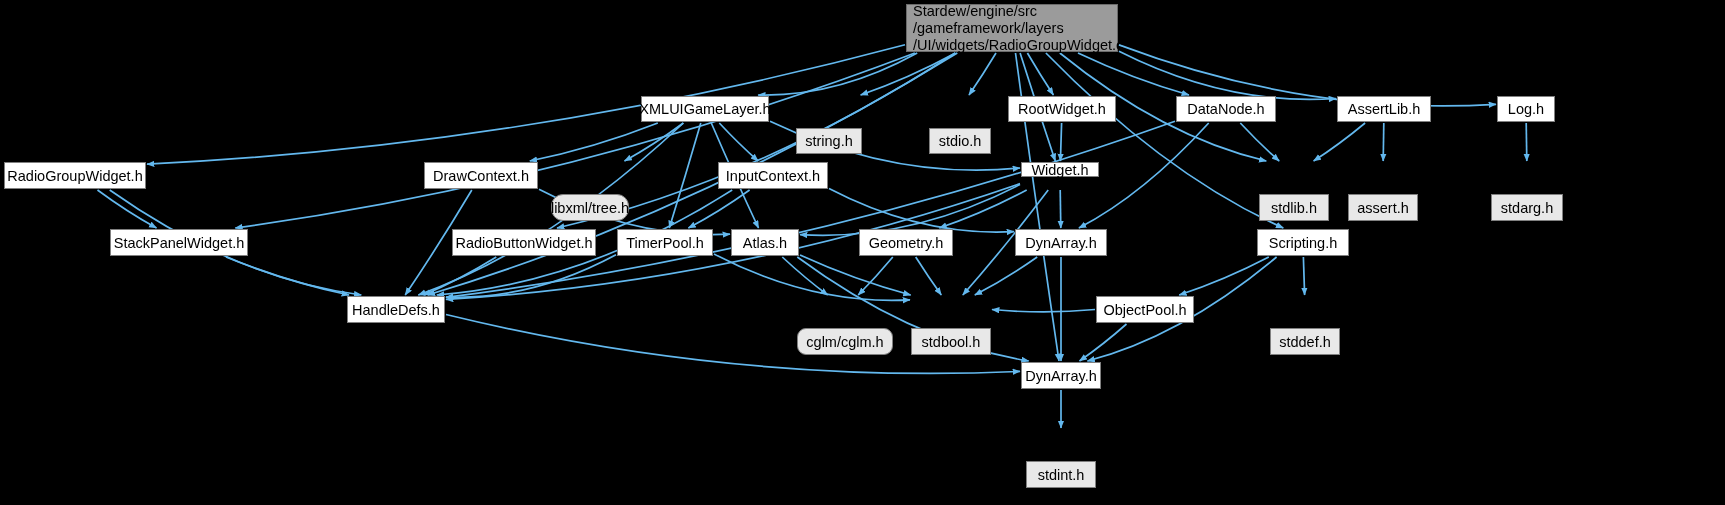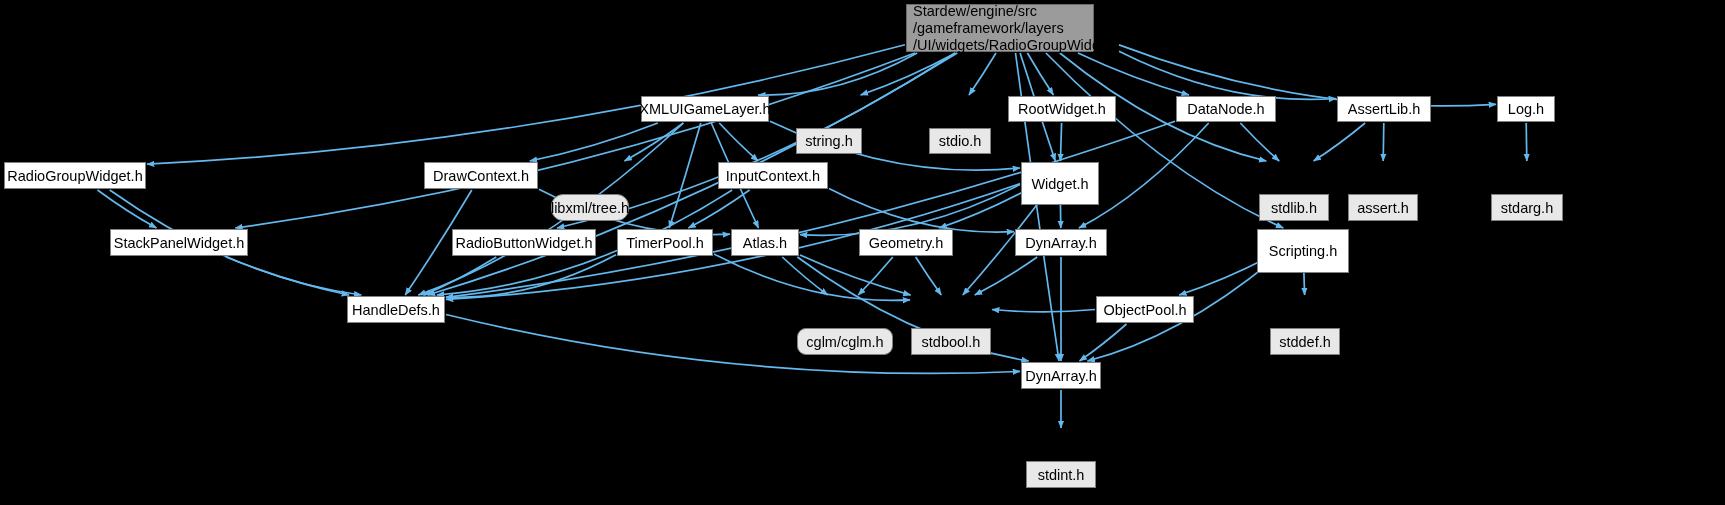--- a/index.html
+++ b/index.html
@@ -103,45 +103,45 @@
         <path d="M1268.8,257.0 Q1224.0,280.3 1179.2,295.0"></path>
         <path d="M1303.4,257.0 Q1304.0,276.1 1304.6,295.0"></path>
         <path d="M1276.6,257.0 Q1182.0,336.2 1087.4,361.0"></path>
         <path d="M446.0,314.5 Q733.0,384.3 1020.0,371.4"></path>
         <path d="M1126.5,324.0 Q1103.0,344.8 1079.5,361.0"></path>
         <path d="M1095.0,309.5 Q1043.5,314.4 992.0,309.5"></path>
         <path d="M1061.0,390.0 Q1061.0,409.0 1061.0,428.0"></path>
       </g>
   </svg>
   <div id="node-layer">
-      <div class="node root" style="left: 906px; top: 4px; width: 188px; height: 48px;">Stardew/engine/src
+      <div class="node root" style="left: 906px; top: 4px; width: 212px; height: 48px;">Stardew/engine/src
 /gameframework/layers
 /UI/widgets/RadioGroupWidget.c</div>
       <div class="node" style="left: 641px; top: 96px; width: 128px; height: 26px;">XMLUIGameLayer.h</div>
       <div class="node sys" style="left: 796px; top: 96px; width: 66px; height: 26px;">string.h</div>
       <div class="node sys" style="left: 929px; top: 96px; width: 62px; height: 26px;">stdio.h</div>
       <div class="node" style="left: 1008px; top: 96px; width: 108px; height: 26px;">RootWidget.h</div>
       <div class="node" style="left: 1176px; top: 96px; width: 100px; height: 26px;">DataNode.h</div>
       <div class="node" style="left: 1337px; top: 96px; width: 94px; height: 26px;">AssertLib.h</div>
       <div class="node" style="left: 1497px; top: 96px; width: 58px; height: 26px;">Log.h</div>
       <div class="node" style="left: 4px; top: 162px; width: 142px; height: 27px;">RadioGroupWidget.h</div>
       <div class="node" style="left: 424px; top: 162px; width: 114px; height: 27px;">DrawContext.h</div>
       <div class="node sys" style="left: 551px; top: 162px; width: 78px; height: 27px; border-radius: 12px;">libxml/tree.h</div>
       <div class="node" style="left: 718px; top: 162px; width: 110px; height: 27px;">InputContext.h</div>
-      <div class="node" style="left: 1021px; top: 162px; width: 78px; height: 43px;">Widget.h</div>
+      <div class="node" style="left: 1021px; top: 162px; width: 78px; height: 15px;">Widget.h</div>
       <div class="node sys" style="left: 1259px; top: 162px; width: 70px; height: 27px;">stdlib.h</div>
       <div class="node sys" style="left: 1348px; top: 162px; width: 70px; height: 27px;">assert.h</div>
       <div class="node sys" style="left: 1491px; top: 162px; width: 72px; height: 27px;">stdarg.h</div>
       <div class="node" style="left: 110px; top: 229px; width: 138px; height: 27px;">StackPanelWidget.h</div>
       <div class="node" style="left: 452px; top: 229px; width: 144px; height: 27px;">RadioButtonWidget.h</div>
       <div class="node" style="left: 617px; top: 229px; width: 96px; height: 27px;">TimerPool.h</div>
       <div class="node" style="left: 731px; top: 229px; width: 68px; height: 27px;">Atlas.h</div>
       <div class="node" style="left: 859px; top: 229px; width: 94px; height: 27px;">Geometry.h</div>
       <div class="node" style="left: 1015px; top: 229px; width: 92px; height: 27px;">DynArray.h</div>
-      <div class="node" style="left: 1257px; top: 229px; width: 92px; height: 44px;">Scripting.h</div>
+      <div class="node" style="left: 1257px; top: 229px; width: 92px; height: 27px;">Scripting.h</div>
       <div class="node" style="left: 347px; top: 296px; width: 98px; height: 27px;">HandleDefs.h</div>
       <div class="node sys" style="left: 797px; top: 296px; width: 96px; height: 27px; border-radius: 9px;">cglm/cglm.h</div>
       <div class="node sys" style="left: 911px; top: 296px; width: 80px; height: 27px;">stdbool.h</div>
       <div class="node" style="left: 1096px; top: 296px; width: 98px; height: 27px;">ObjectPool.h</div>
       <div class="node sys" style="left: 1270px; top: 296px; width: 70px; height: 27px;">stddef.h</div>
       <div class="node" style="left: 1021px; top: 362px; width: 80px; height: 27px;">DynArray.h</div>
       <div class="node sys" style="left: 1026px; top: 429px; width: 70px; height: 27px;">stdint.h</div>
     </div>
 </div>
 

